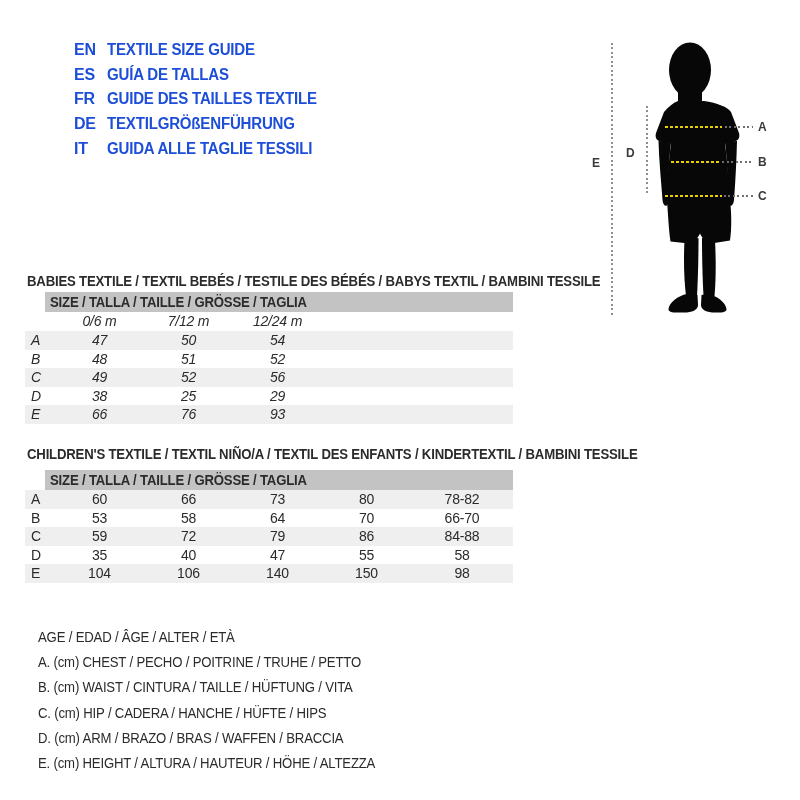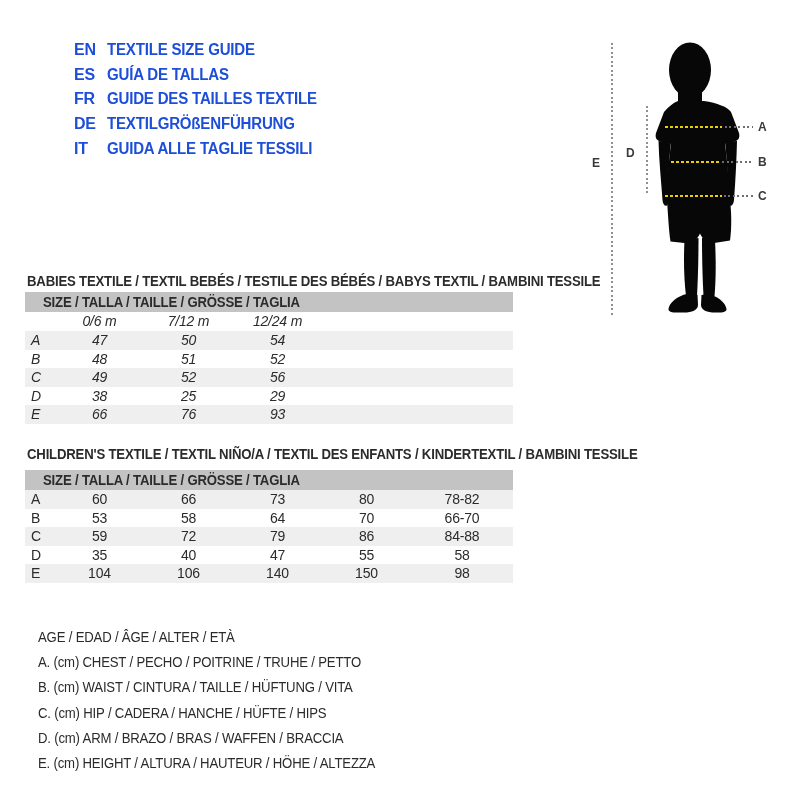--- a/index.html
+++ b/index.html
@@ -23,21 +23,21 @@
   .hdots-g { position:absolute; height:2px; z-index:3;
     background-image:repeating-linear-gradient(to right,#6e6e6e 0 2px,transparent 2px 4.5px); }
   .mlabel { position:absolute; font-size:12px; font-weight:700; color:#3a3a3a; line-height:14px; }
   .sil { position:absolute; left:645px; top:38px; }
 
   
   .heading { position:absolute; left:27px; font-size:14px; font-weight:600; line-height:16px; white-space:nowrap; }
 
   
   .tbl { position:absolute; left:25px; width:488px; }
-  .size-bar { height:20px; background:#c3c3c3; line-height:20px; font-size:14px; font-weight:600; padding-left:18px; box-sizing:border-box; }
+  .size-bar { height:20px; background:#c3c3c3; line-height:20px; font-size:14px; font-weight:600; padding-left:5px; box-sizing:border-box;margin-left:20px; }
   .trow { display:grid; height:18.6px; line-height:18.6px; font-size:14px; }
   .trow.units { height:19px; line-height:19px; }
   .g3 { grid-template-columns:30px 89px 89px 89px 1fr;font-style:italic; }
   .g5 { grid-template-columns:30px 89px 89px 89px 89px 1fr; }
   .cell { text-align:center; }
   .rlabel { text-align:left; padding-left:6px; }
   .striped { background:#efefef; }
 
   
   .legend { position:absolute; left:38px; top:625px; }

